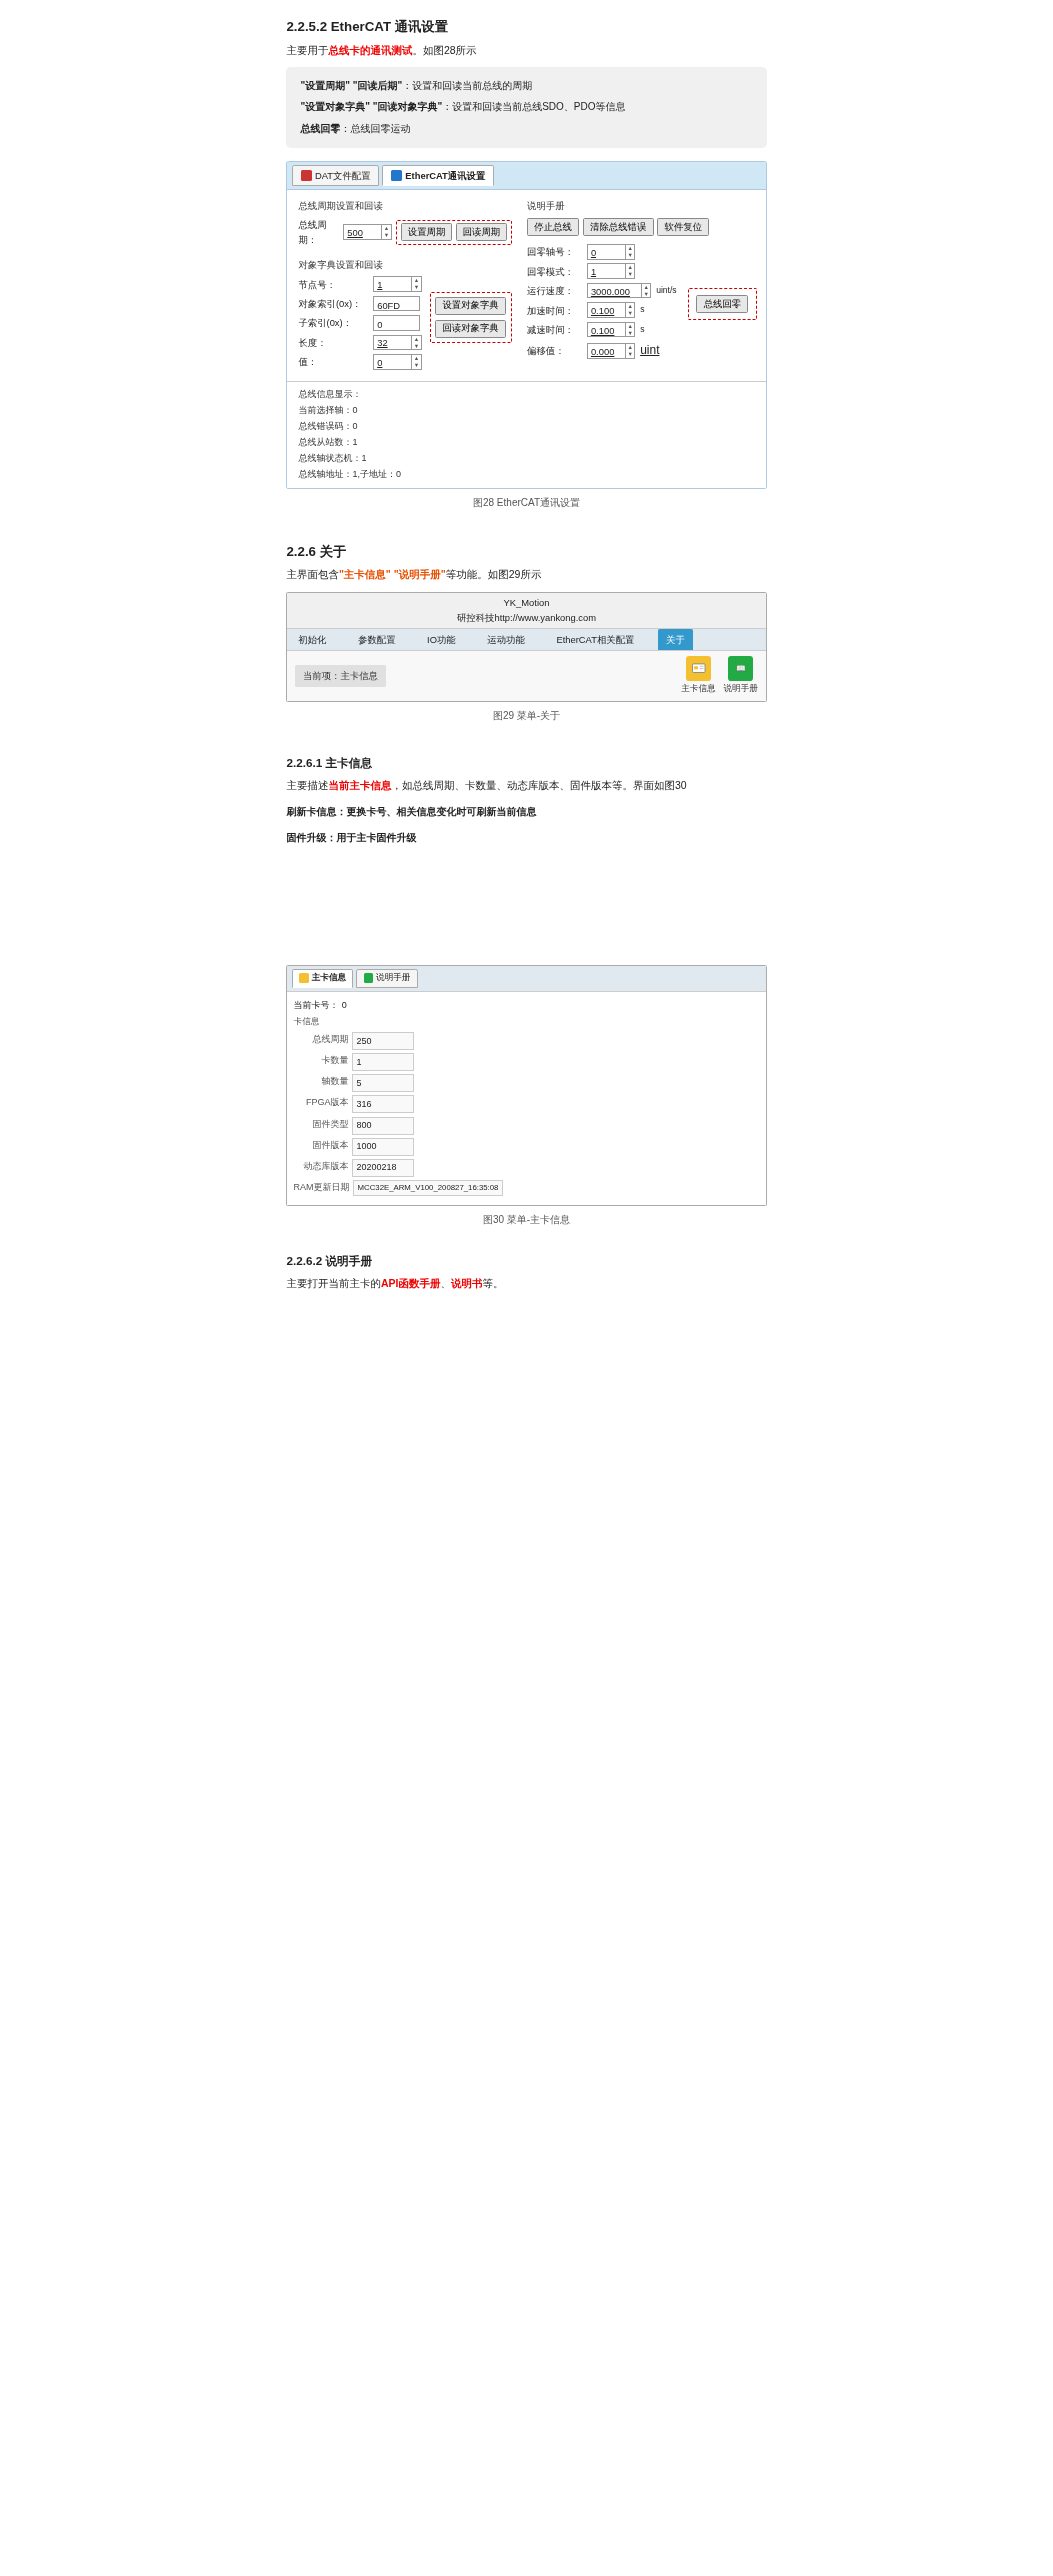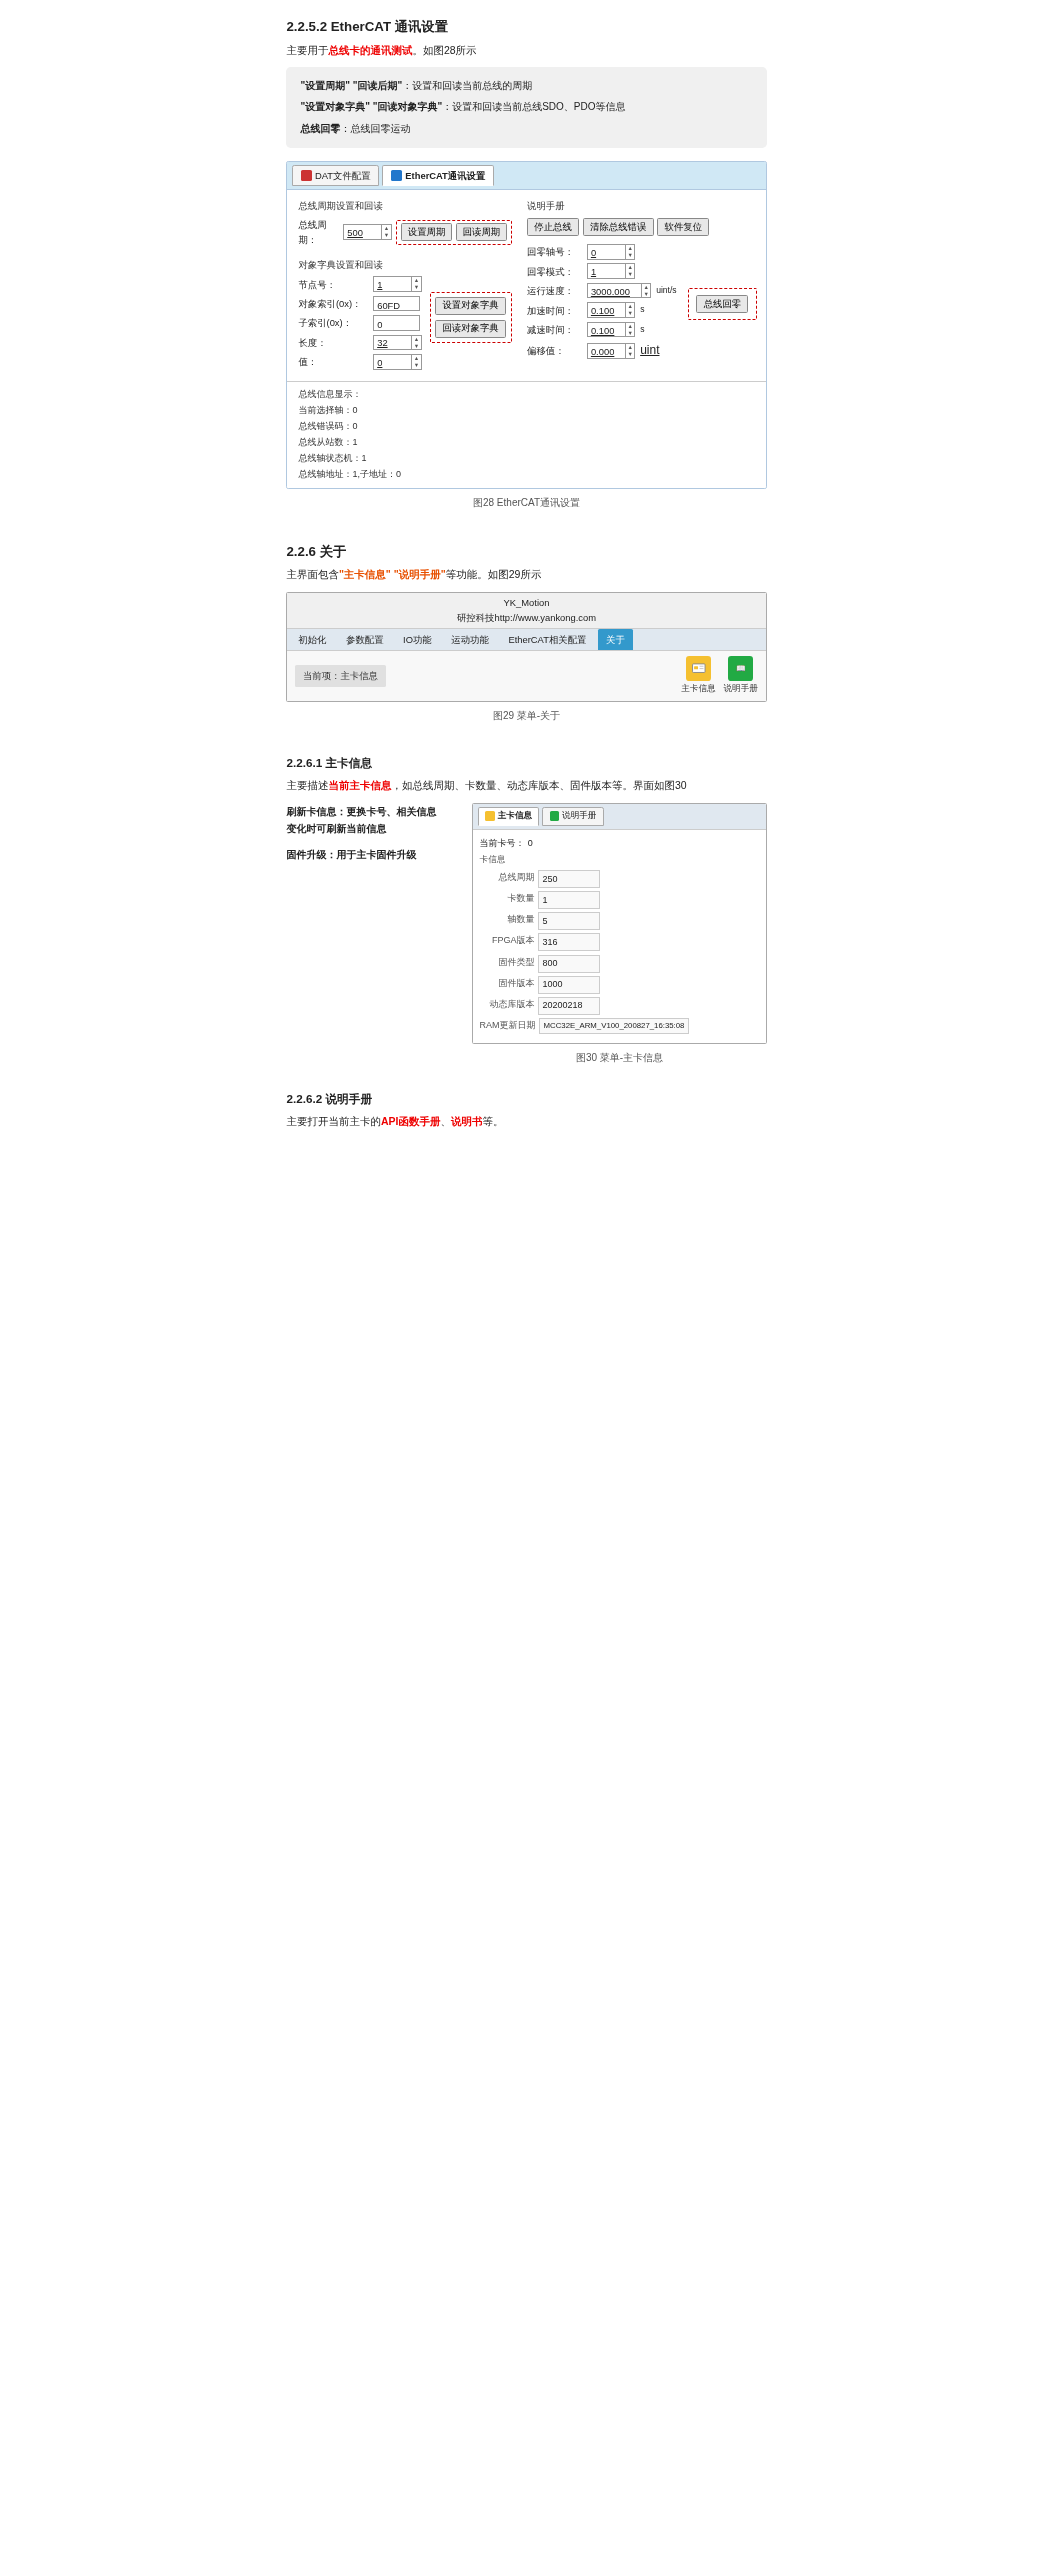--- a/index.html
+++ b/index.html
@@ -167,21 +167,21 @@
       justify-content: space-between;
       align-items: center;
       padding: 2.3px 6.2px;
       border-bottom: 0.8px solid #ccc;
       font-size: 9.4px;
       flex-direction: column;
     }
     .ui-menu-bar {
       background: #e0e8f0;
       display: flex;
-      gap: 4px;
+      gap: 16px;
       padding: 0 3.1px;
       border-bottom: 0.8px solid #ccc;
     }
     .ui-menu-item {
       padding: 3.1px 7.8px;
       font-size: 9.4px;
       cursor: pointer;
       white-space: nowrap;
     }
     .ui-menu-item.active-menu {
@@ -304,22 +304,23 @@
       width: 100%;
       margin-bottom: 3.1px;
       display: flex;
       align-items: center;
       justify-content: space-between;
     }
 
     
     .fig30-layout {
       display: flex;
-      gap: 30px;
+      gap: 6px;
       margin-bottom: 7.8px;
+      flex-direction: column;
     }
     .fig30-description {
       flex: 0 0 156px;
       font-size: 10px;
       line-height: 1.7;
     }
     .fig30-img {
       flex: 1;
     }
 

